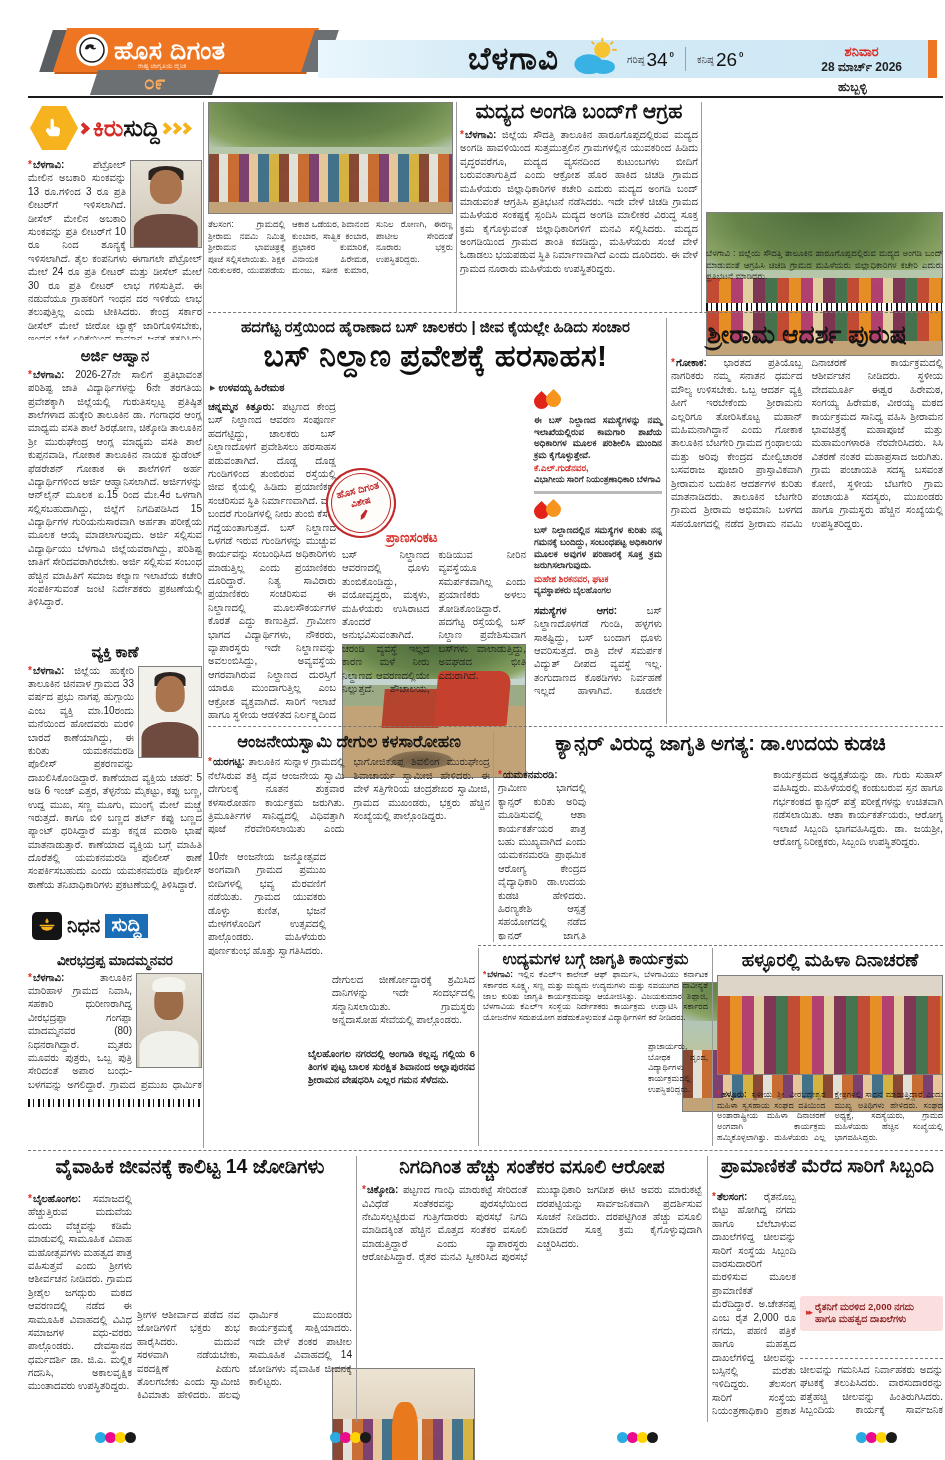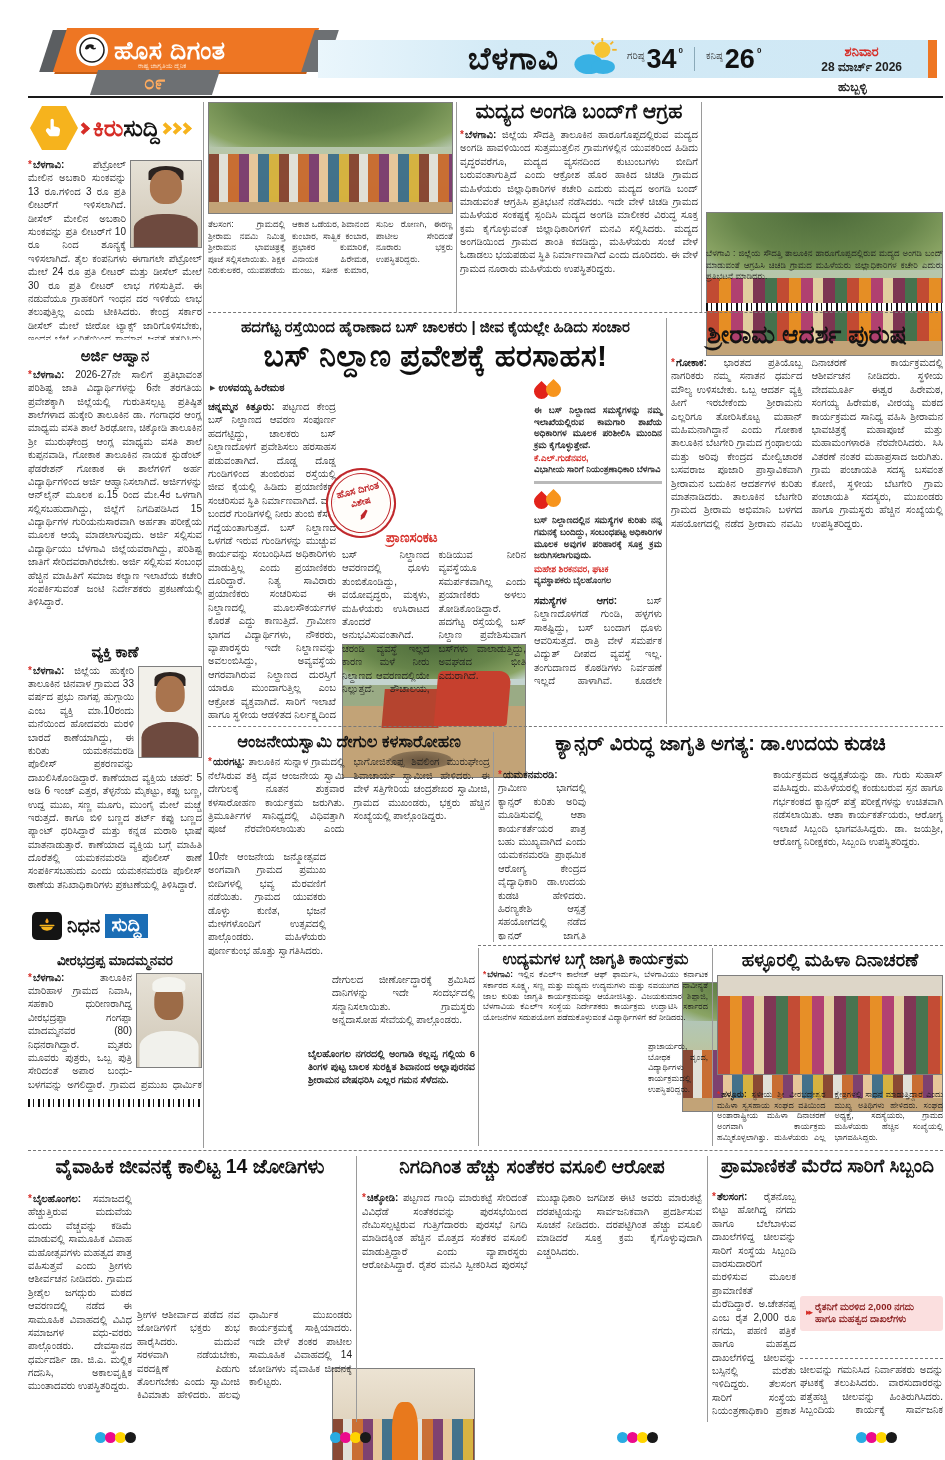--- a/index.html
+++ b/index.html
@@ -19,21 +19,21 @@
   .mast-gray2{left:308px;top:30px;width:24px;height:42px;background:#6d7073;transform:skewX(-18deg)}
   .pageno-band{left:94px;top:70px;width:122px;height:25px;background:#6d7073;transform:skewX(-18deg);
                display:flex;align-items:center;justify-content:center}
   .pageno{transform:skewX(18deg);color:#ffab5e;font-weight:bold;font-size:19px;line-height:1}
   .banner{left:318px;top:40px;width:610px;height:38px;background:linear-gradient(90deg,#eaf6fc,#d3eaf6 30%,#cfe8f5);
           display:flex;align-items:center}
   .banner-edition{font-size:31px;font-weight:900;color:#141414;margin-left:150px;letter-spacing:1px}
   .wx{display:flex;align-items:center;margin-left:10px;gap:4px}
   .wx-block{display:flex;align-items:flex-start;gap:2px}
   .wx-lbl{font-size:10px;color:#333;margin-top:4px}
-  .wx-val{font-size:27px;font-weight:700;color:#111;line-height:1}
+  .wx-val{font-size:19px;font-weight:400;color:#111;line-height:1}
   .wx-deg{font-size:8px;font-weight:bold}
   .wx-div{width:1px;height:24px;background:#8aa9b8;margin:0 7px}
   .banner-date{margin-left:auto;margin-right:26px;text-align:center}
   .banner-day{color:#d62d27;font-weight:bold;font-size:13px;line-height:1.2}
   .banner-dt{color:#222;font-size:12px;font-weight:bold}
   .orange-bar{left:928px;top:40px;width:9px;height:38px;background:#ee7623}
   .city{left:838px;top:80px;font-size:12px;font-weight:bold;color:#222}
   .hdr-rule{left:28px;top:96px;width:915px;height:2px;background:#1a1a1a}
 
   
@@ -297,21 +297,21 @@
   <div class="abs stamp" style="left:326px;top:468px">
     <b>ಹೊಸ ದಿಗಂತ</b>
     <i>ವಿಶೇಷ</i>
     <svg width="12" height="12" viewBox="0 0 16 16">
         <path d="M2 14l2-6 8-6 2 2-6 8-6 2z" fill="#c0282c"></path>
       </svg>
   </div>
   <div class="abs redsub" style="left:386px;top:530px">ಪ್ರಾಣಸಂಕಟ</div>
   <div class="abs body cols2" style="left:342px;top:548px;width:184px;height:174px">ಬಸ್ ನಿಲ್ದಾಣದ ಆವರಣದಲ್ಲಿ ಧೂಳು ತುಂಬಿಕೊಂಡಿದ್ದು, ವಯೋವೃದ್ಧರು, ಮಕ್ಕಳು, ಮಹಿಳೆಯರು ಉಸಿರಾಟದ ತೊಂದರೆ ಅನುಭವಿಸುವಂತಾಗಿದೆ. ಚರಂಡಿ ವ್ಯವಸ್ಥೆ ಇಲ್ಲದ ಕಾರಣ ಮಳೆ ನೀರು ನಿಲ್ದಾಣದ ಆವರಣದಲ್ಲಿಯೇ ನಿಲ್ಲುತ್ತದೆ. ಶೌಚಾಲಯ, ಕುಡಿಯುವ ನೀರಿನ ವ್ಯವಸ್ಥೆಯೂ ಸಮರ್ಪಕವಾಗಿಲ್ಲ ಎಂದು ಪ್ರಯಾಣಿಕರು ಅಳಲು ತೋಡಿಕೊಂಡಿದ್ದಾರೆ. ಹದಗೆಟ್ಟ ರಸ್ತೆಯಲ್ಲಿ ಬಸ್ ನಿಲ್ದಾಣ ಪ್ರವೇಶಿಸುವಾಗ ಬಸ್‌ಗಳು ವಾಲಾಡುತ್ತಿದ್ದು, ಅವಘಡದ ಭೀತಿ ಎದುರಾಗಿದೆ.</div>
 
-  <div class="abs" style="left:534px;top:382px;width:128px">
+  <div class="abs" style="left:534px;top:392px;width:128px">
     <div class="quote">
       <div class="qmark">
           <span class="qd r"></span>
           <span class="qd o"></span>
         </div>
       <div class="qtext">ಈ ಬಸ್ ನಿಲ್ದಾಣದ ಸಮಸ್ಯೆಗಳನ್ನು ನಮ್ಮ ಇಲಾಖೆಯಲ್ಲಿರುವ ಕಾಮಗಾರಿ ಶಾಖೆಯ ಅಧಿಕಾರಿಗಳ ಮೂಲಕ ಪರಿಶೀಲಿಸಿ ಮುಂದಿನ ಕ್ರಮ ಕೈಗೊಳ್ಳುತ್ತೇವೆ.</div>
       <div class="qauthor">ಕೆ.ಎಲ್.ಗುಡೆನವರ,</div>
       <div class="qrole">ವಿಭಾಗೀಯ ಸಾರಿಗೆ ನಿಯಂತ್ರಣಾಧಿಕಾರಿ ಬೆಳಗಾವಿ</div>
       <div class="qdiv"></div>
     </div>
@@ -411,21 +411,21 @@
     <span class="dl star">ಬೈಲಹೊಂಗಲ:</span>
     <span>ಸಮಾಜದಲ್ಲಿ ಹೆಚ್ಚುತ್ತಿರುವ ಮದುವೆಯ ದುಂದು ವೆಚ್ಚವನ್ನು ಕಡಿಮೆ ಮಾಡುವಲ್ಲಿ ಸಾಮೂಹಿಕ ವಿವಾಹ ಮಹೋತ್ಸವಗಳು ಮಹತ್ವದ ಪಾತ್ರ ವಹಿಸುತ್ತವೆ ಎಂದು ಶ್ರೀಗಳು ಆಶೀರ್ವಚನ ನೀಡಿದರು. ಗ್ರಾಮದ ಶ್ರೀಶೈಲ ಜಗದ್ಗುರು ಮಠದ ಆವರಣದಲ್ಲಿ ನಡೆದ ಈ ಸಾಮೂಹಿಕ ವಿವಾಹದಲ್ಲಿ ವಿವಿಧ ಸಮಾಜಗಳ ವಧು-ವರರು ಪಾಲ್ಗೊಂಡರು. ದೇವಸ್ಥಾನದ ಧರ್ಮದರ್ಶಿ ಡಾ. ಜಿ.ಎ. ಮಲ್ಲಿಕ ಗದನಿಸಿ, ಅಕಾಲವೃಕ್ಷಿಕ ಮುಂತಾದವರು ಉಪಸ್ಥಿತರಿದ್ದರು.</span>
   </div>
 
   <div class="abs body cols2" style="left:137px;top:1308px;width:215px;height:112px">ಶ್ರೀಗಳ ಆಶೀರ್ವಾದ ಪಡೆದ ನವ ಜೋಡಿಗಳಿಗೆ ಭಕ್ತರು ಶುಭ ಹಾರೈಸಿದರು. ಮದುವೆ ಸರಳವಾಗಿ ನಡೆಯಬೇಕು, ವರದಕ್ಷಿಣೆ ಪಿಡುಗು ತೊಲಗಬೇಕು ಎಂದು ಸ್ವಾಮೀಜಿ ಕಿವಿಮಾತು ಹೇಳಿದರು. ಹಲವು ಧಾರ್ಮಿಕ ಮುಖಂಡರು ಕಾರ್ಯಕ್ರಮಕ್ಕೆ ಸಾಕ್ಷಿಯಾದರು. ಇದೇ ವೇಳೆ ಶಂಕರ ಪಾಟೀಲ ಸಾಮೂಹಿಕ ವಿವಾಹದಲ್ಲಿ 14 ಜೋಡಿಗಳು ವೈವಾಹಿಕ ಜೀವನಕ್ಕೆ ಕಾಲಿಟ್ಟರು.</div>
 
   <div class="abs vr" style="left:356px;top:1156px;height:266px"></div>
 
   <div class="abs" style="left:362px;top:1156px;width:340px">
     <div class="hl" style="font-size:19px">ನಿಗದಿಗಿಂತ ಹೆಚ್ಚು ಸಂತೆಕರ ವಸೂಲಿ ಆರೋಪ</div>
-    <div class="body cols2" style="height:96px;margin-top:14px">
+    <div class="body cols2" style="height:96px;margin-top:6px">
       <span class="dl star">ಚಿಕ್ಕೋಡಿ:</span>
       <span>ಪಟ್ಟಣದ ಗಾಂಧಿ ಮಾರುಕಟ್ಟೆ ಸೇರಿದಂತೆ ವಿವಿಧೆಡೆ ಸಂತೆಕರವನ್ನು ಪುರಸಭೆಯಿಂದ ನೇಮಿಸಲ್ಪಟ್ಟಿರುವ ಗುತ್ತಿಗೆದಾರರು ಪುರಸಭೆ ನಿಗದಿ ಮಾಡಿದಕ್ಕಿಂತ ಹೆಚ್ಚಿನ ಮೊತ್ತದ ಸಂತೆಕರ ವಸೂಲಿ ಮಾಡುತ್ತಿದ್ದಾರೆ ಎಂದು ವ್ಯಾಪಾರಸ್ಥರು ಆರೋಪಿಸಿದ್ದಾರೆ. ರೈತರ ಮನವಿ ಸ್ವೀಕರಿಸಿದ ಪುರಸಭೆ ಮುಖ್ಯಾಧಿಕಾರಿ ಜಗದೀಶ ಈಟಿ ಅವರು ಮಾರುಕಟ್ಟೆ ದರಪಟ್ಟಿಯನ್ನು ಸಾರ್ವಜನಿಕವಾಗಿ ಪ್ರದರ್ಶಿಸುವ ಸೂಚನೆ ನೀಡಿದರು. ದರಪಟ್ಟಿಗಿಂತ ಹೆಚ್ಚು ವಸೂಲಿ ಮಾಡಿದರೆ ಸೂಕ್ತ ಕ್ರಮ ಕೈಗೊಳ್ಳುವುದಾಗಿ ಎಚ್ಚರಿಸಿದರು.</span>
     </div>
   </div>
 
   <div class="abs vr" style="left:707px;top:1156px;height:266px"></div>
 
   <div class="abs" style="left:712px;top:1156px;width:231px">
     <div class="hl" style="font-size:18.5px">ಪ್ರಾಮಾಣಿಕತೆ ಮೆರೆದ ಸಾರಿಗೆ ಸಿಬ್ಬಂದಿ</div>
   </div>

